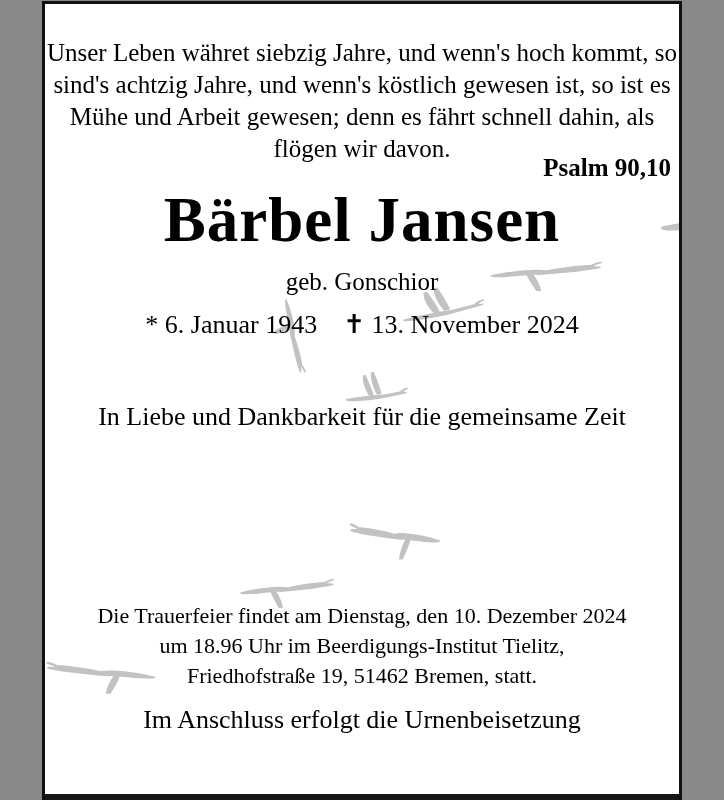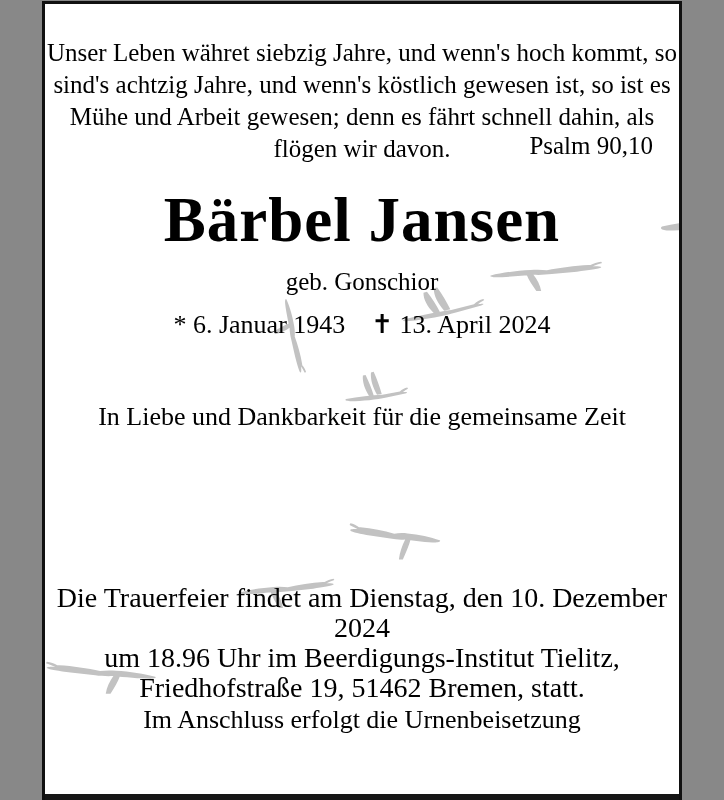--- a/index.html
+++ b/index.html
@@ -11,28 +11,28 @@
   .page{
     position:relative; width:640px; height:800px; margin:1px auto;
     background:var(--background); color:var(--text); overflow:hidden;
     border-left:3px solid var(--border);
     border-top:3px solid var(--border);
     border-right:3px solid var(--border);
     box-sizing:border-box;
   }
   .abs{position:absolute; left:0; width:100%; text-align:center;}
   .quote{top:33px; font-size:25px; line-height:32px;}
-  .psalm{top:128px; text-align:right; padding-right:26px; box-sizing:border-box; font-size:25px;}
+  .psalm{top:150px; text-align:right; padding-right:8px; box-sizing:border-box; font-size:25px;font-weight:bold;}
   .name{top:180px; font-size:63px; font-weight:bold; margin:0; letter-spacing:1px;}
   .maiden{top:264px; font-size:25px;}
   .dates{top:305px; font-size:26px;}
   .dates .death{margin-left:26px;}
   .dedication{top:398px; font-size:26px;}
   .mourners{top:441px; font-size:26px; font-weight:bold; line-height:30px;}
-  .funeral{top:579px; font-size:28px; line-height:30px;}
+  .funeral{top:597px; font-size:22px; line-height:30px;}
   .urn{top:701px; font-size:26px; line-height:30px;}
   .bottom-bar{position:absolute; left:-3px; bottom:0; width:724px; height:7px; background:var(--bottom-bar);}
   .bird{position:absolute; fill:var(--bird); overflow:visible;}
   .b1{left:605px; top:162px; width:110px; height:88px;}
   .b2{left:443px; top:247px; width:116px; height:42px;}
   .b3{left:347px; top:277px; width:98px;  height:50px; transform:rotate(-6deg);}
   .b4{left:209px; top:312px; width:78px;  height:40px; transform:rotate(85deg);}
   .b5{left:293px; top:362px; width:74px;  height:48px;}
   .b6{left:303px; top:506px; width:94px;  height:52px; transform:scaleX(-1);}
   .b7{left:193px; top:564px; width:98px;  height:42px;}
@@ -83,21 +83,21 @@
     <div>flögen wir davon.</div>
   </div>
 
   <div class="abs psalm">Psalm 90,10</div>
 
   <h1 class="abs name">Bärbel Jansen</h1>
 
   <div class="abs maiden">geb. Gonschior</div>
 
   <div class="abs dates">
-    <span class="birth">* 6. Januar 1943</span><span class="death">✝ 13. April 2024</span>
+    <span class="birth">* 6. Januar 1943</span><span class="death">✝ 13. November 2024</span>
   </div>
 
   <div class="abs dedication">In Liebe und Dankbarkeit für die gemeinsame Zeit</div>
 
 
   <div class="abs funeral">
     <div>Die Trauerfeier findet am Dienstag, den 10. Dezember 2024</div>
     <div>um 18.96 Uhr im Beerdigungs-Institut Tielitz,</div>
     <div>Friedhofstraße 19, 51462 Bremen, statt.</div>
   </div>

